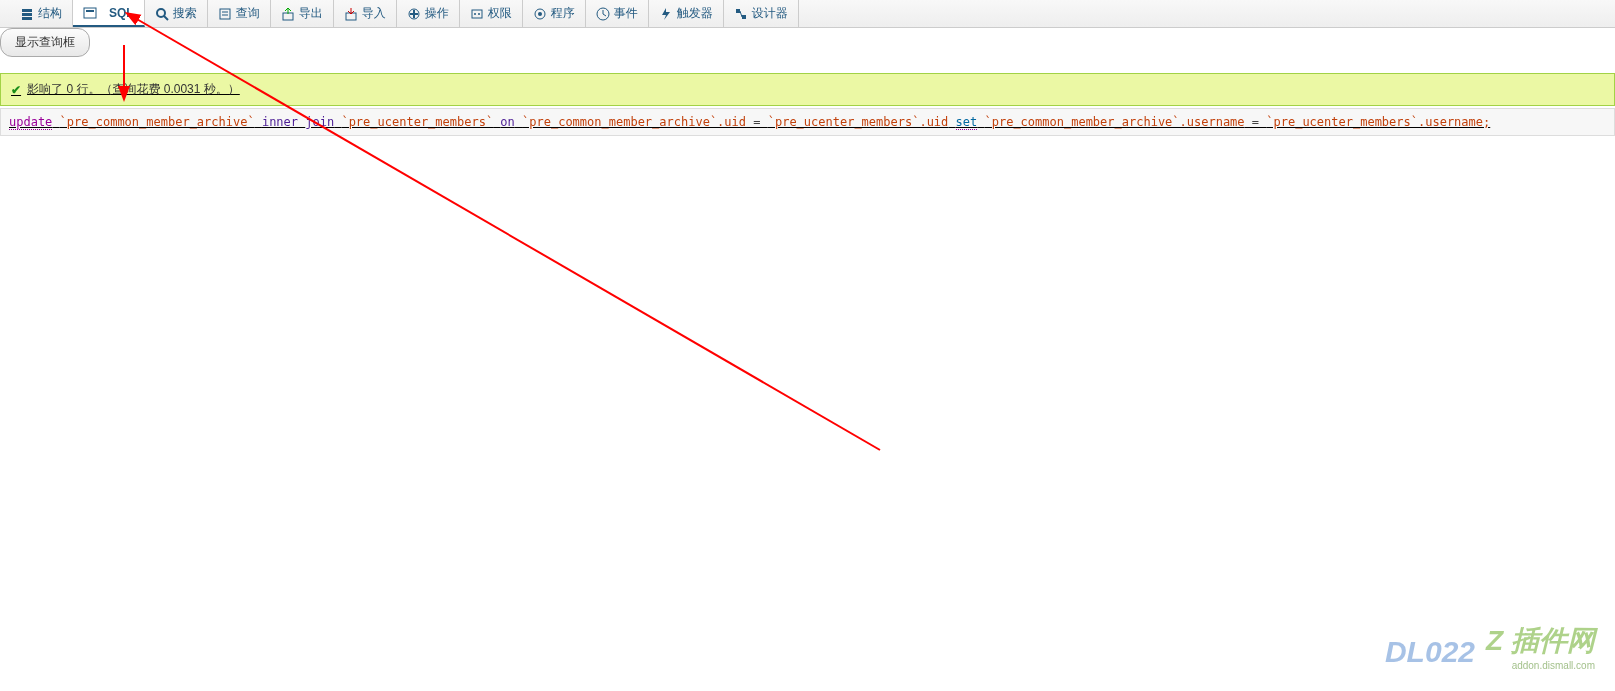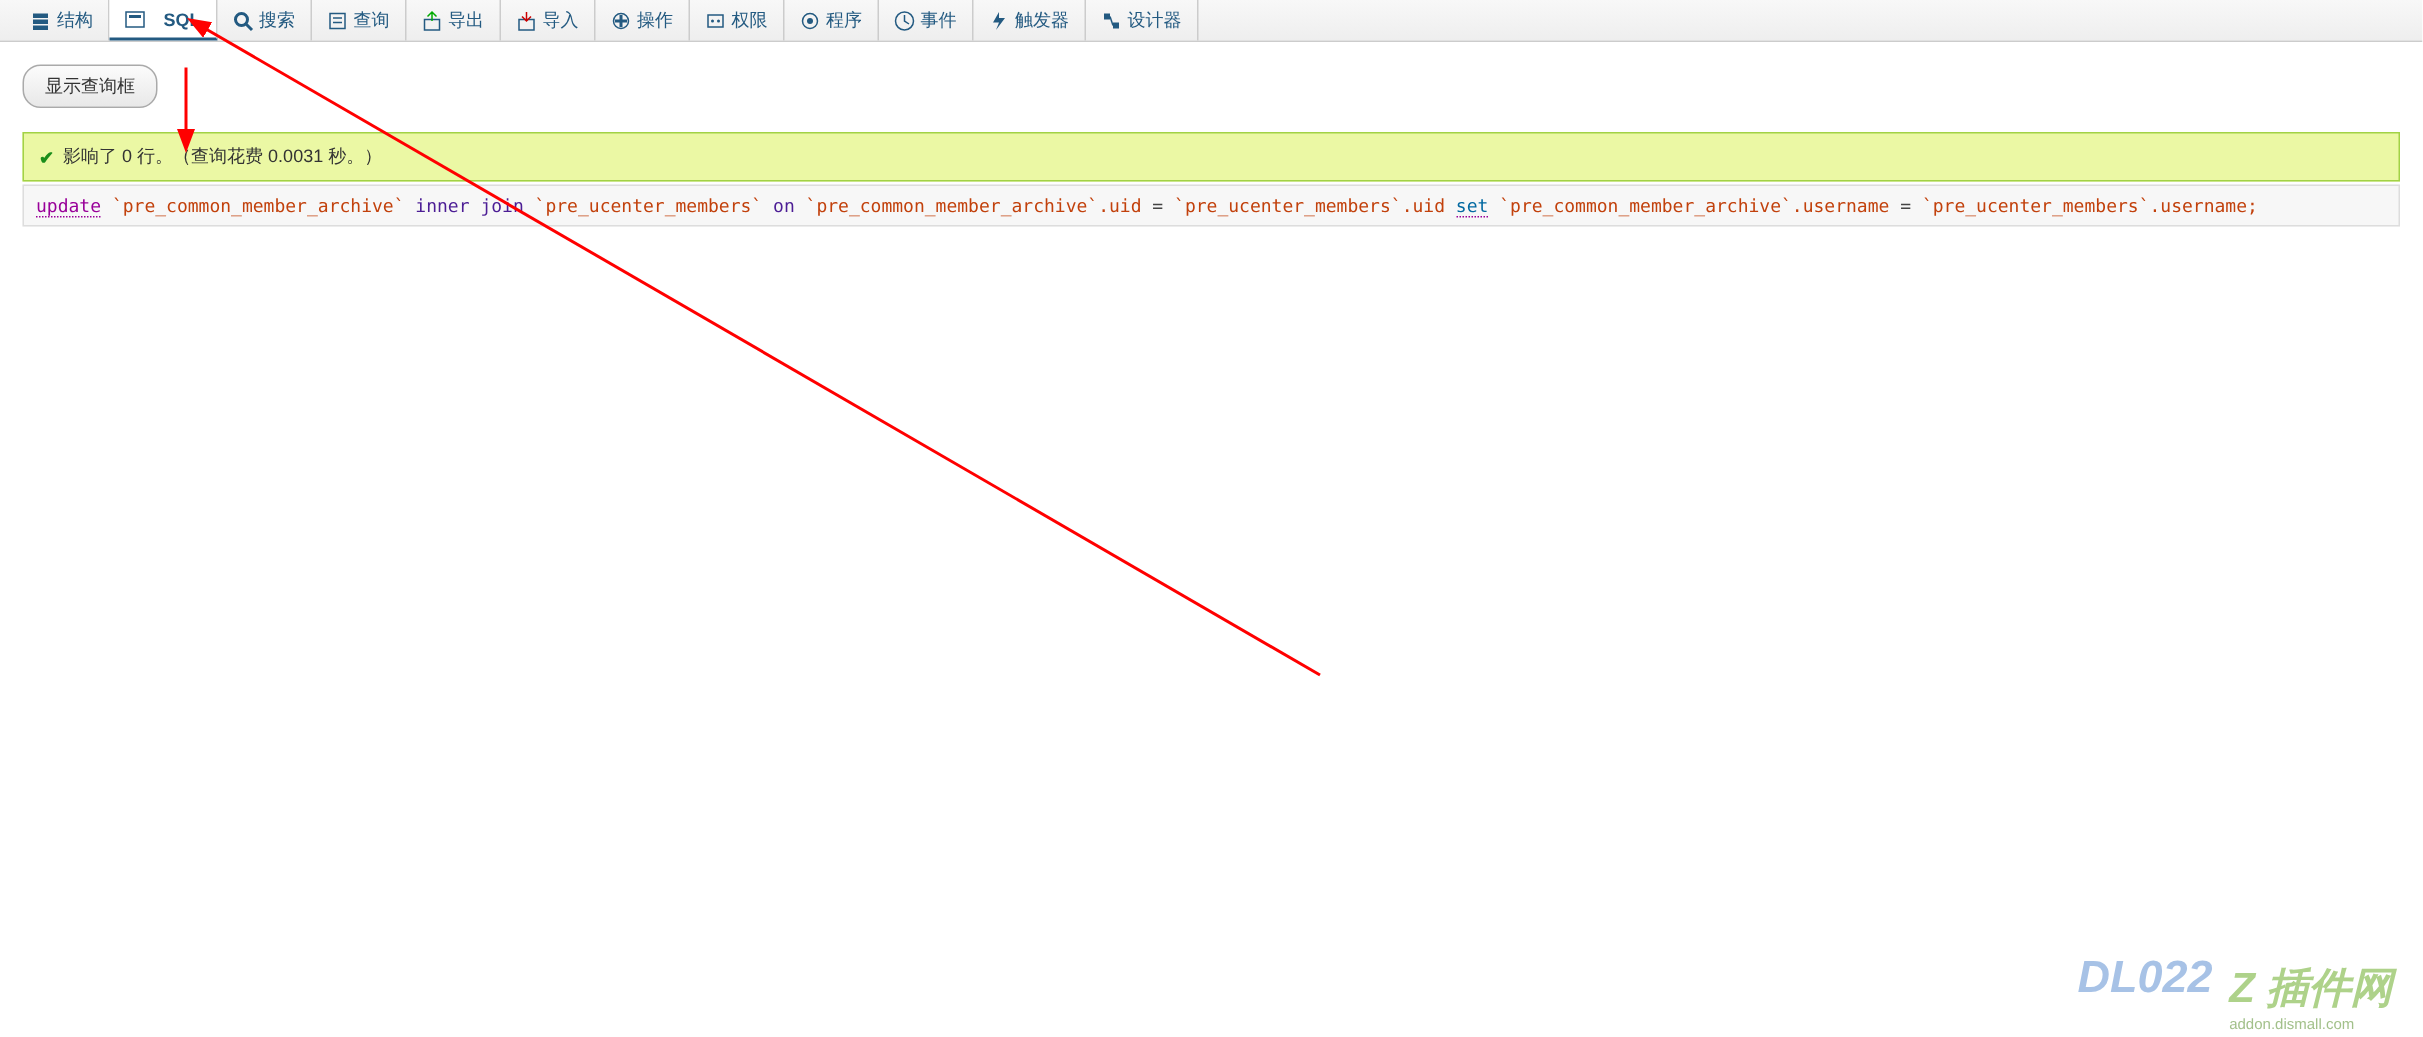--- a/index.html
+++ b/index.html
@@ -1,33 +1,33 @@
 <!DOCTYPE html>
 <html><head>
 <meta charset="utf-8">
 <style>
 * { box-sizing: border-box; margin: 0; padding: 0; }
 body { font-family: Arial, sans-serif; font-size: 12px; background: #fff; width: 1615px; height: 691px; position: relative; overflow: hidden; }
 .tabs { display: flex; background: linear-gradient(#f8f8f8,#eee); border-bottom: 1px solid #ccc; height: 28px; padding-left: 10px; }
 .tab { display: flex; align-items: center; padding: 0 10px; border-right: 1px solid #ccc; color: #235a81; cursor: pointer; font-size: 12px; gap: 4px; text-align: right; }
 .tab.active { background: #fff; border-bottom: 2px solid #235a81; font-weight: bold; gap: 12px; }
 .tab .ico { width: 14px; height: 14px; display: inline-block; }
-.content { padding: 15px; position: relative; }
+.content { position: relative; text-decoration: underline; }
 .btn { display: inline-block; background: linear-gradient(#fcfcfc,#e8e8e8); border: 1px solid #aaa; border-radius: 12px; padding: 5px 14px; color: #333; cursor: pointer; font-size: 12px; margin-bottom: 16px; }
 .success { background: #ebf8a4; border: 1px solid #a2d246; padding: 7px 10px; color: #333; display: flex; align-items: center; gap: 6px; margin-bottom: 2px; }
 .check { color: #1a8e1a; font-weight: bold; }
 .sqlbox { background: #f7f7f7; border: 1px solid #ddd; padding: 6px 8px; font-family: Consolas, monospace; font-size: 12px; color: #444; white-space: nowrap; overflow: hidden; }
 .kw1 { color: #909; border-bottom: 1px dotted #909; }
 .kw2 { color: #0369a1; border-bottom: 1px dotted #909; }
 .tbl { color: #c2410c; }
 .punct { color: #4c1d95; }
 .linkbar { background: #e5e5e5; border: 1px solid #ccc; border-top: none; padding: 5px 8px; color: #235a81; font-size: 12px; }
 .linkbar a { color: #235a81; text-decoration: none; cursor: pointer; }
 svg.arrow-overlay { position: absolute; top: 0; left: 0; width: 1615px; height: 691px; pointer-events: none; }
-.watermark { position: absolute; right: 20px; bottom: 2px; font-size: 28px; font-weight: bold; font-style: italic; color: rgba(120,180,60,0.6); }
+.watermark { position: absolute; right: 20px; bottom: 20px; font-size: 28px; font-weight: bold; font-style: italic; color: rgba(120,180,60,0.6); text-align: right; }
 .watermark .sub { font-size: 10px; color: rgba(100,150,60,0.6); font-style: normal; font-weight: normal; display: block; }
 .watermark2 { position: absolute; right: 140px; bottom: 22px; font-size: 30px; font-weight: bold; font-style: italic; color: rgba(60,120,200,0.45); }
 </style>
 </head>
 <body>
 
 <div class="tabs" id="tabs">
     <div class="tab">
       <svg class="ico" viewBox="0 0 14 14">
         <rect x="2" y="2" width="10" height="3" fill="#235a81"></rect>

